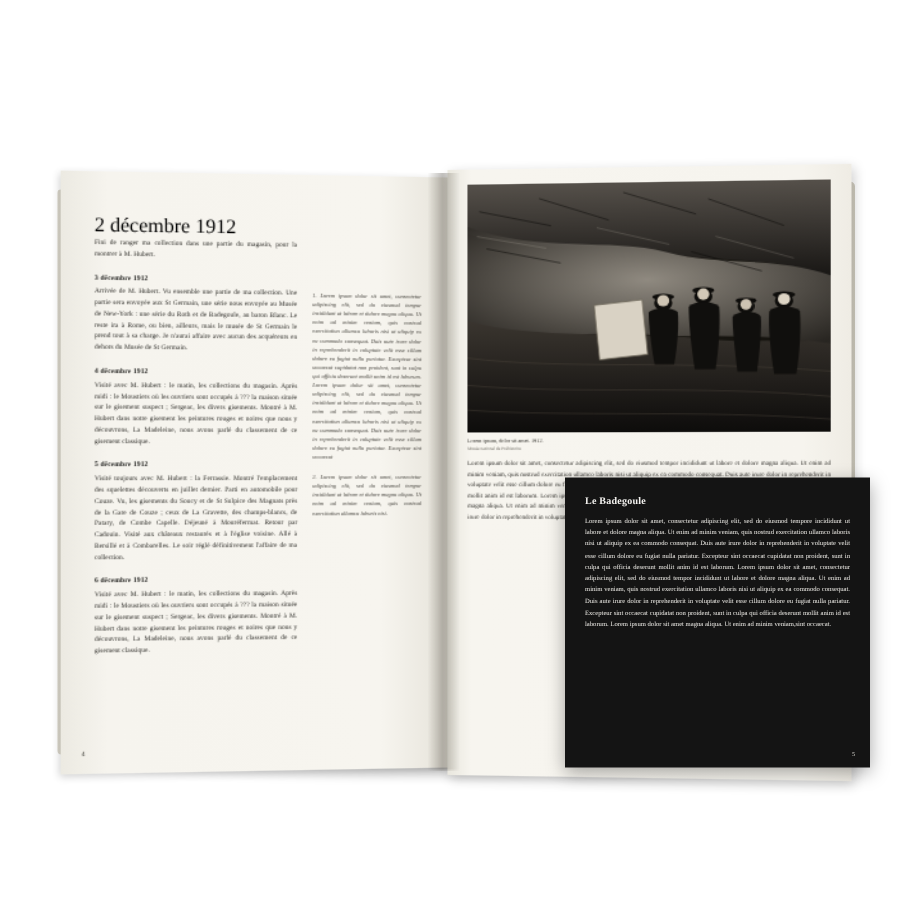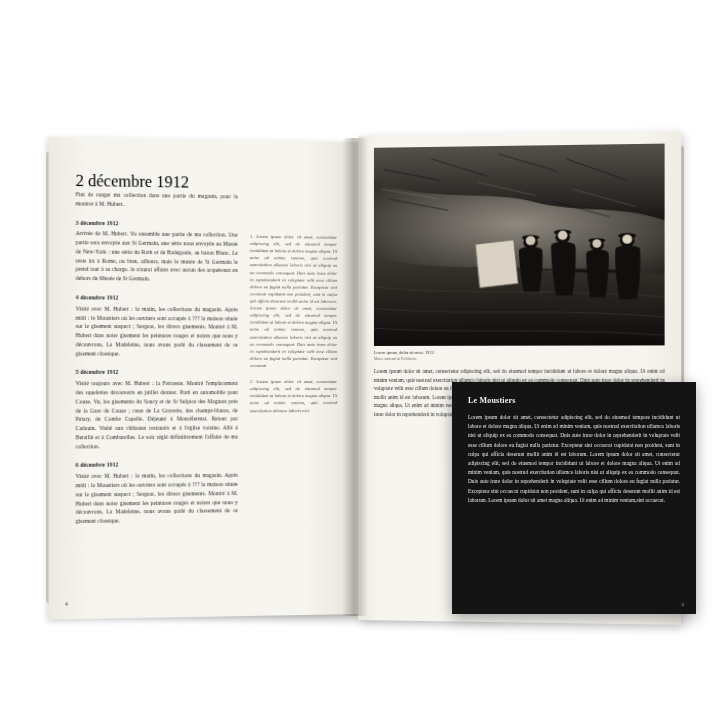--- a/index.html
+++ b/index.html
@@ -347,18 +347,18 @@
 
       <div class="right-text">Lorem ipsum dolor sit amet, consectetur adipiscing elit, sed do eiusmod tempor incididunt ut labore et dolore magna aliqua. Ut enim ad minim veniam, quis nostrud exercitation ullamco laboris nisi ut aliquip ex ea commodo consequat. Duis aute irure dolor in reprehenderit in voluptate velit esse cillum dolore eu fugiat nulla pariatur. Excepteur sint occaecat cupidatat non proident, sunt in culpa qui officia deserunt mollit anim id est laborum. Lorem ipsum dolor sit amet, consectetur adipiscing elit, sed do eiusmod tempor incididunt ut labore et dolore magna aliqua. Ut enim ad minim veniam, quis nostrud exercitation ullamco laboris nisi ut aliquip ex ea commodo consequat. Duis aute irure dolor in reprehenderit in voluptate velit esse cillum dolore.</div>
 
       <div class="folio folio-right">5</div>
     </div>
 
     <div class="spine-shadow"></div>
   </div>
 
   <div class="dark-panel">
-    <div class="dark-title">Le Moustiers</div>
+    <div class="dark-title">Le Badegoule</div>
     <div class="dark-body">Lorem ipsum dolor sit amet, consectetur adipiscing elit, sed do eiusmod tempore incididunt ut labore et dolore magna aliqua. Ut enim ad minim veniam, quis nostrud exercitation ullamco laboris nisi ut aliquip ex ea commodo consequat. Duis aute irure dolor in reprehenderit in voluptate velit esse cillum dolore eu fugiat nulla pariatur. Excepteur sint occaecat cupidatat non proident, sunt in culpa qui officia deserunt mollit anim id est laborum. Lorem ipsum dolor sit amet, consectetur adipiscing elit, sed do eiusmod tempor incididunt ut labore et dolore magna aliqua. Ut enim ad minim veniam, quis nostrud exercitation ullamco laboris nisi ut aliquip ex ea commodo consequat. Duis aute irure dolor in reprehenderit in voluptate velit esse cillum dolore eu fugiat nulla pariatur. Excepteur sint occaecat cupidatat non proident, sunt in culpa qui officia deserunt mollit anim id est laborum. Lorem ipsum dolor sit amet magna aliqua. Ut enim ad minim veniam,sint occaecat.</div>
     <div class="dark-folio">5</div>
   </div>
 
 </div>
 
 </body></html>

